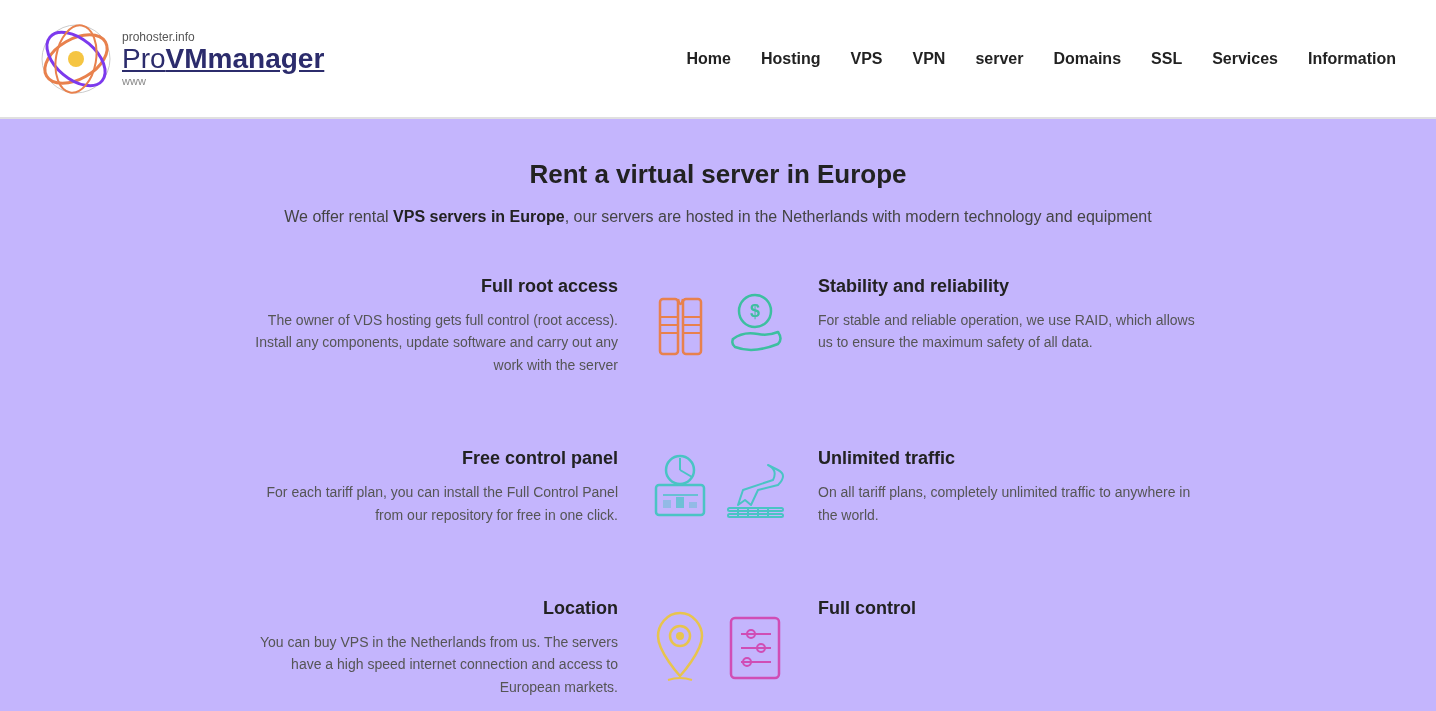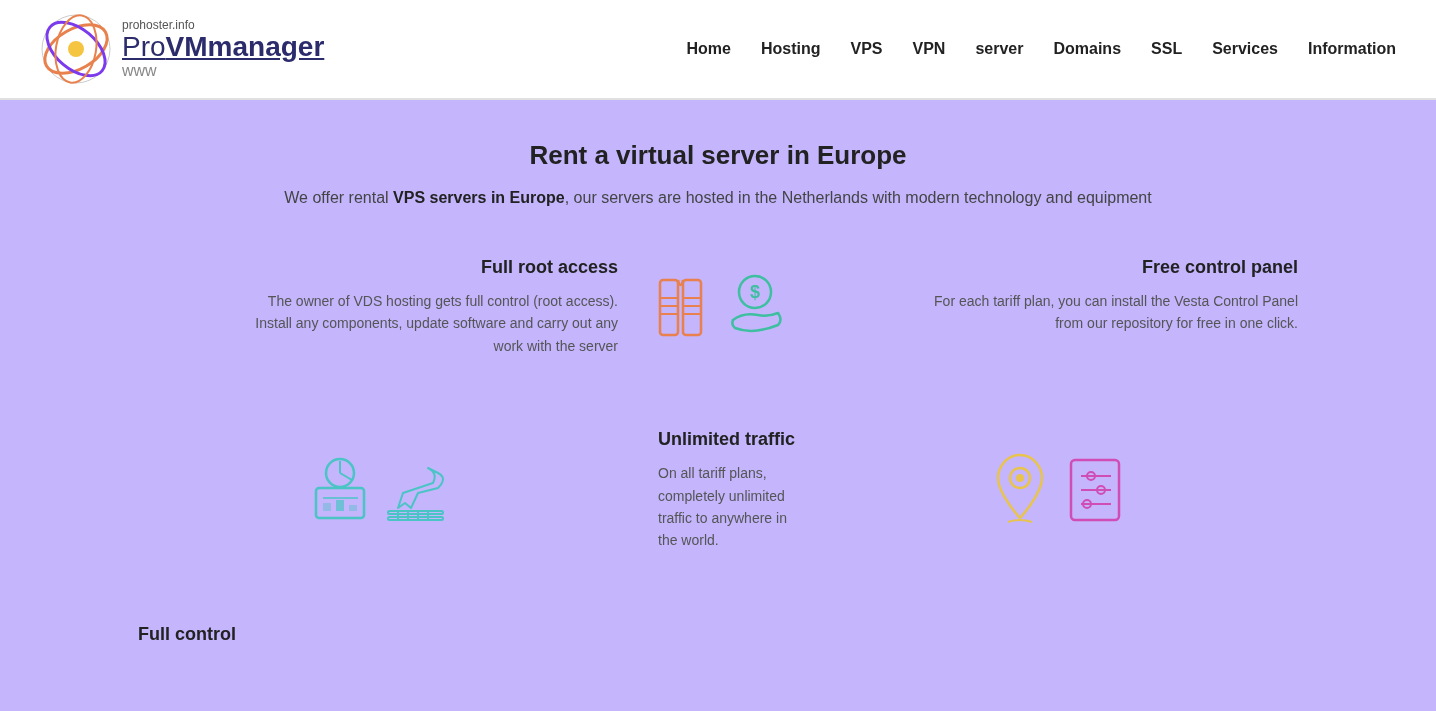--- a/index.html
+++ b/index.html
@@ -3,21 +3,21 @@
   <meta charset="utf-8">
   <style>
     * { margin: 0; padding: 0; box-sizing: border-box; }
     body { font-family: 'Segoe UI', Arial, sans-serif; background: #fff; width: 1436px; min-height: 711px; }
 
     
     .header {
       background: #fff;
       border-bottom: 2px solid #e0e0e0;
       padding: 0 40px;
-      height: 100px;
+      height: 119px;
       display: flex;
       align-items: center;
       justify-content: space-between;
     }
     .logo-area {
       display: flex;
       align-items: center;
       gap: 10px;
     }
     .logo-icon {
@@ -37,21 +37,21 @@
       font-weight: bold;
       color: #2c2c6c;
       line-height: 1.1;
     }
     .logo-text .prohoster-name span {
       color: #2c2c6c;
       font-weight: 300;
       text-decoration: underline;
     }
     .logo-text .www-label {
-      font-size: 16px;
+      font-size: 11px;
       color: #888;
     }
     nav {
       display: flex;
       align-items: center;
       gap: 30px;
     }
     nav a {
       text-decoration: none;
       color: #222;
@@ -188,24 +188,28 @@
       </svg>
 
       <svg width="65" height="75" viewBox="0 0 65 75" fill="none" xmlns="http://www.w3.org/2000/svg">
         <circle cx="32" cy="22" r="16" fill="none" stroke="#3dbfa0" stroke-width="2.5"></circle>
         <text x="27" y="28" font-size="18" fill="#3dbfa0" font-weight="bold">$</text>
         <path d="M10 50 Q20 42 35 45 Q45 47 55 43" stroke="#3dbfa0" stroke-width="2.5" fill="none" stroke-linecap="round"></path>
         <path d="M10 50 Q8 55 12 58 Q30 65 55 55 Q60 50 55 43" stroke="#3dbfa0" stroke-width="2.5" fill="none"></path>
       </svg>
     </div>
 
+    <div class="feature-right">
+      <div class="feature-title">Stability and reliability</div>
+      <div class="feature-desc">For stable and reliable operation, we use RAID, which allows us to ensure the maximum safety of all data.</div>
+    </div>
 
     <div class="feature-left">
       <div class="feature-title">Free control panel</div>
-      <div class="feature-desc">For each tariff plan, you can install the Vesta Control Panel from our repository for free in one click.</div>
+      <div class="feature-desc">For each tariff plan, you can install the Full Control Panel from our repository for free in one click.</div>
     </div>
 
     <div class="feature-icons">
 
       <svg width="65" height="75" viewBox="0 0 65 75" fill="none" xmlns="http://www.w3.org/2000/svg">
         <rect x="8" y="35" width="48" height="30" rx="3" fill="none" stroke="#4ac4c4" stroke-width="2.5"></rect>
         <circle cx="32" cy="20" r="14" fill="none" stroke="#4ac4c4" stroke-width="2.5"></circle>
         <path d="M32 20 L32 8" stroke="#4ac4c4" stroke-width="2"></path>
         <path d="M32 20 L44 27" stroke="#4ac4c4" stroke-width="2"></path>
         <line x1="15" y1="45" x2="50" y2="45" stroke="#4ac4c4" stroke-width="1.5"></line>
@@ -224,20 +228,24 @@
         <line x1="35" y1="58" x2="35" y2="67" stroke="#4ac4c4" stroke-width="2"></line>
         <line x1="45" y1="58" x2="45" y2="67" stroke="#4ac4c4" stroke-width="2"></line>
       </svg>
     </div>
 
     <div class="feature-right">
       <div class="feature-title">Unlimited traffic</div>
       <div class="feature-desc">On all tariff plans, completely unlimited traffic to anywhere in the world.</div>
     </div>
 
+    <div class="feature-left">
+      <div class="feature-title">Location</div>
+      <div class="feature-desc">You can buy VPS in the Netherlands from us. The servers have a high speed internet connection and access to European markets.</div>
+    </div>
 
     <div class="feature-icons">
 
       <svg width="65" height="80" viewBox="0 0 65 80" fill="none" xmlns="http://www.w3.org/2000/svg">
         <path d="M32 5 C18 5 10 18 10 28 C10 44 32 68 32 68 C32 68 54 44 54 28 C54 18 46 5 32 5 Z" fill="none" stroke="#e8c44d" stroke-width="2.5"></path>
         <circle cx="32" cy="28" r="10" fill="none" stroke="#e8c44d" stroke-width="2.5"></circle>
         <circle cx="32" cy="28" r="4" fill="#e8c44d"></circle>
         <path d="M20 72 Q32 68 44 72" stroke="#e8c44d" stroke-width="2" fill="none"></path>
       </svg>
 

